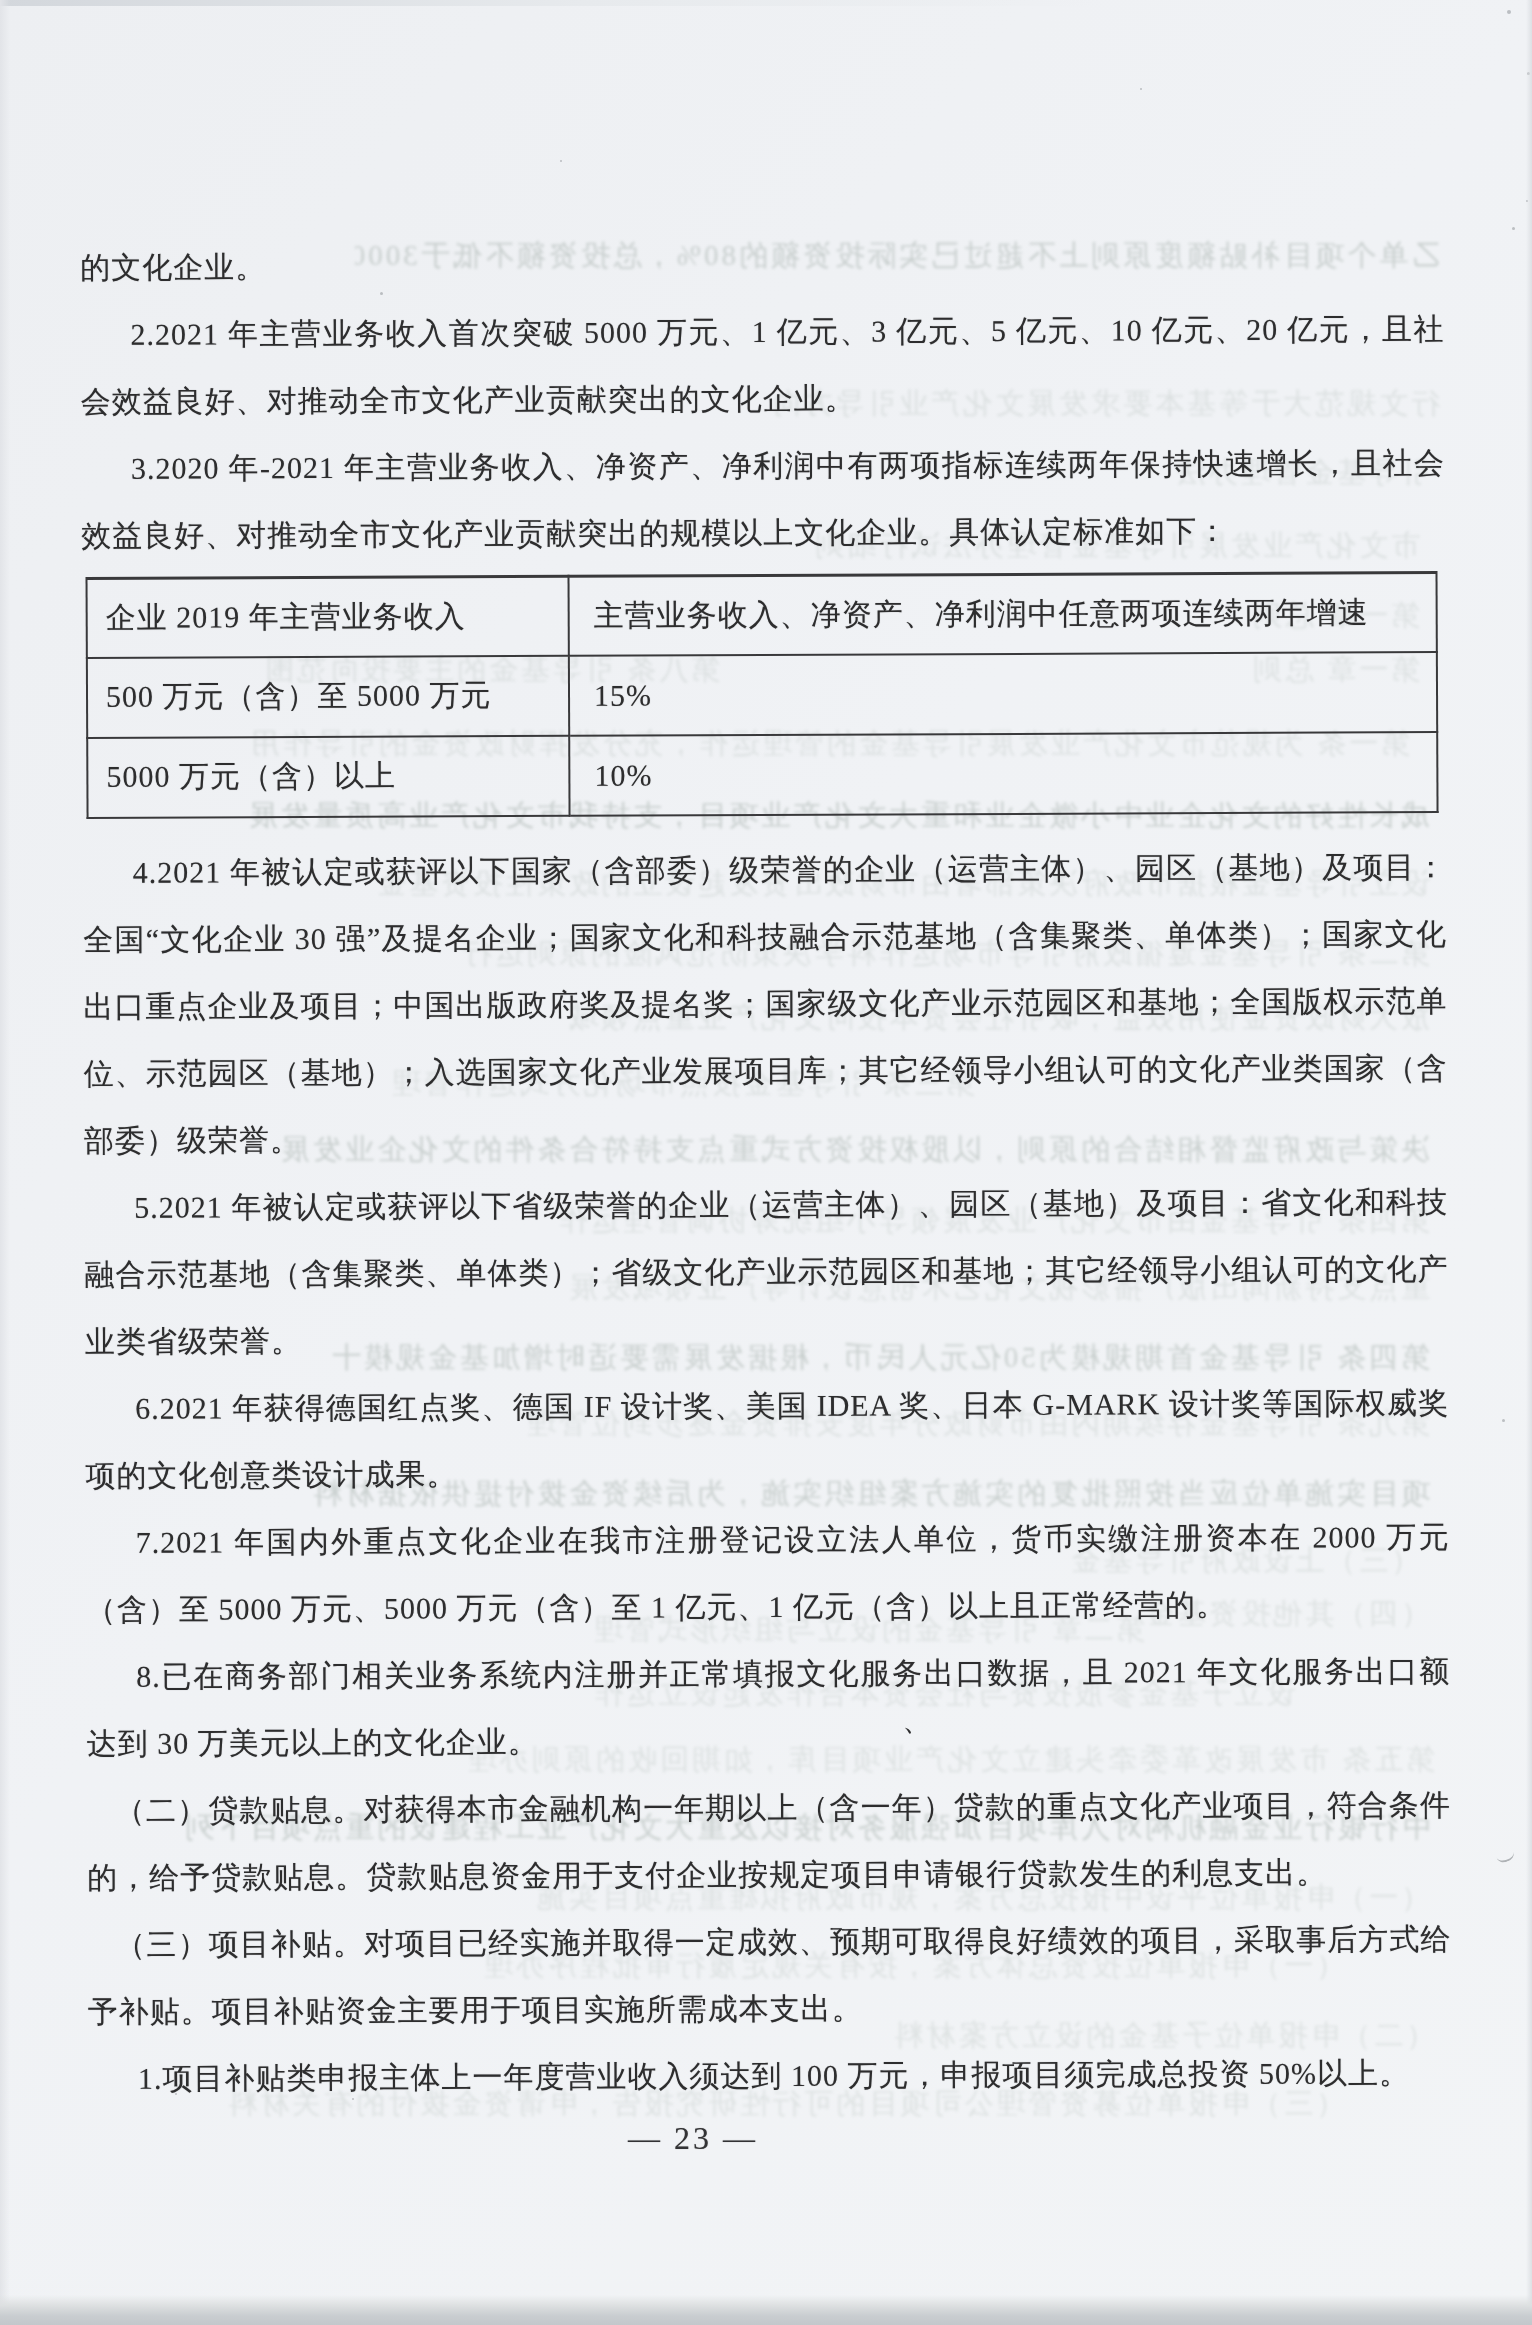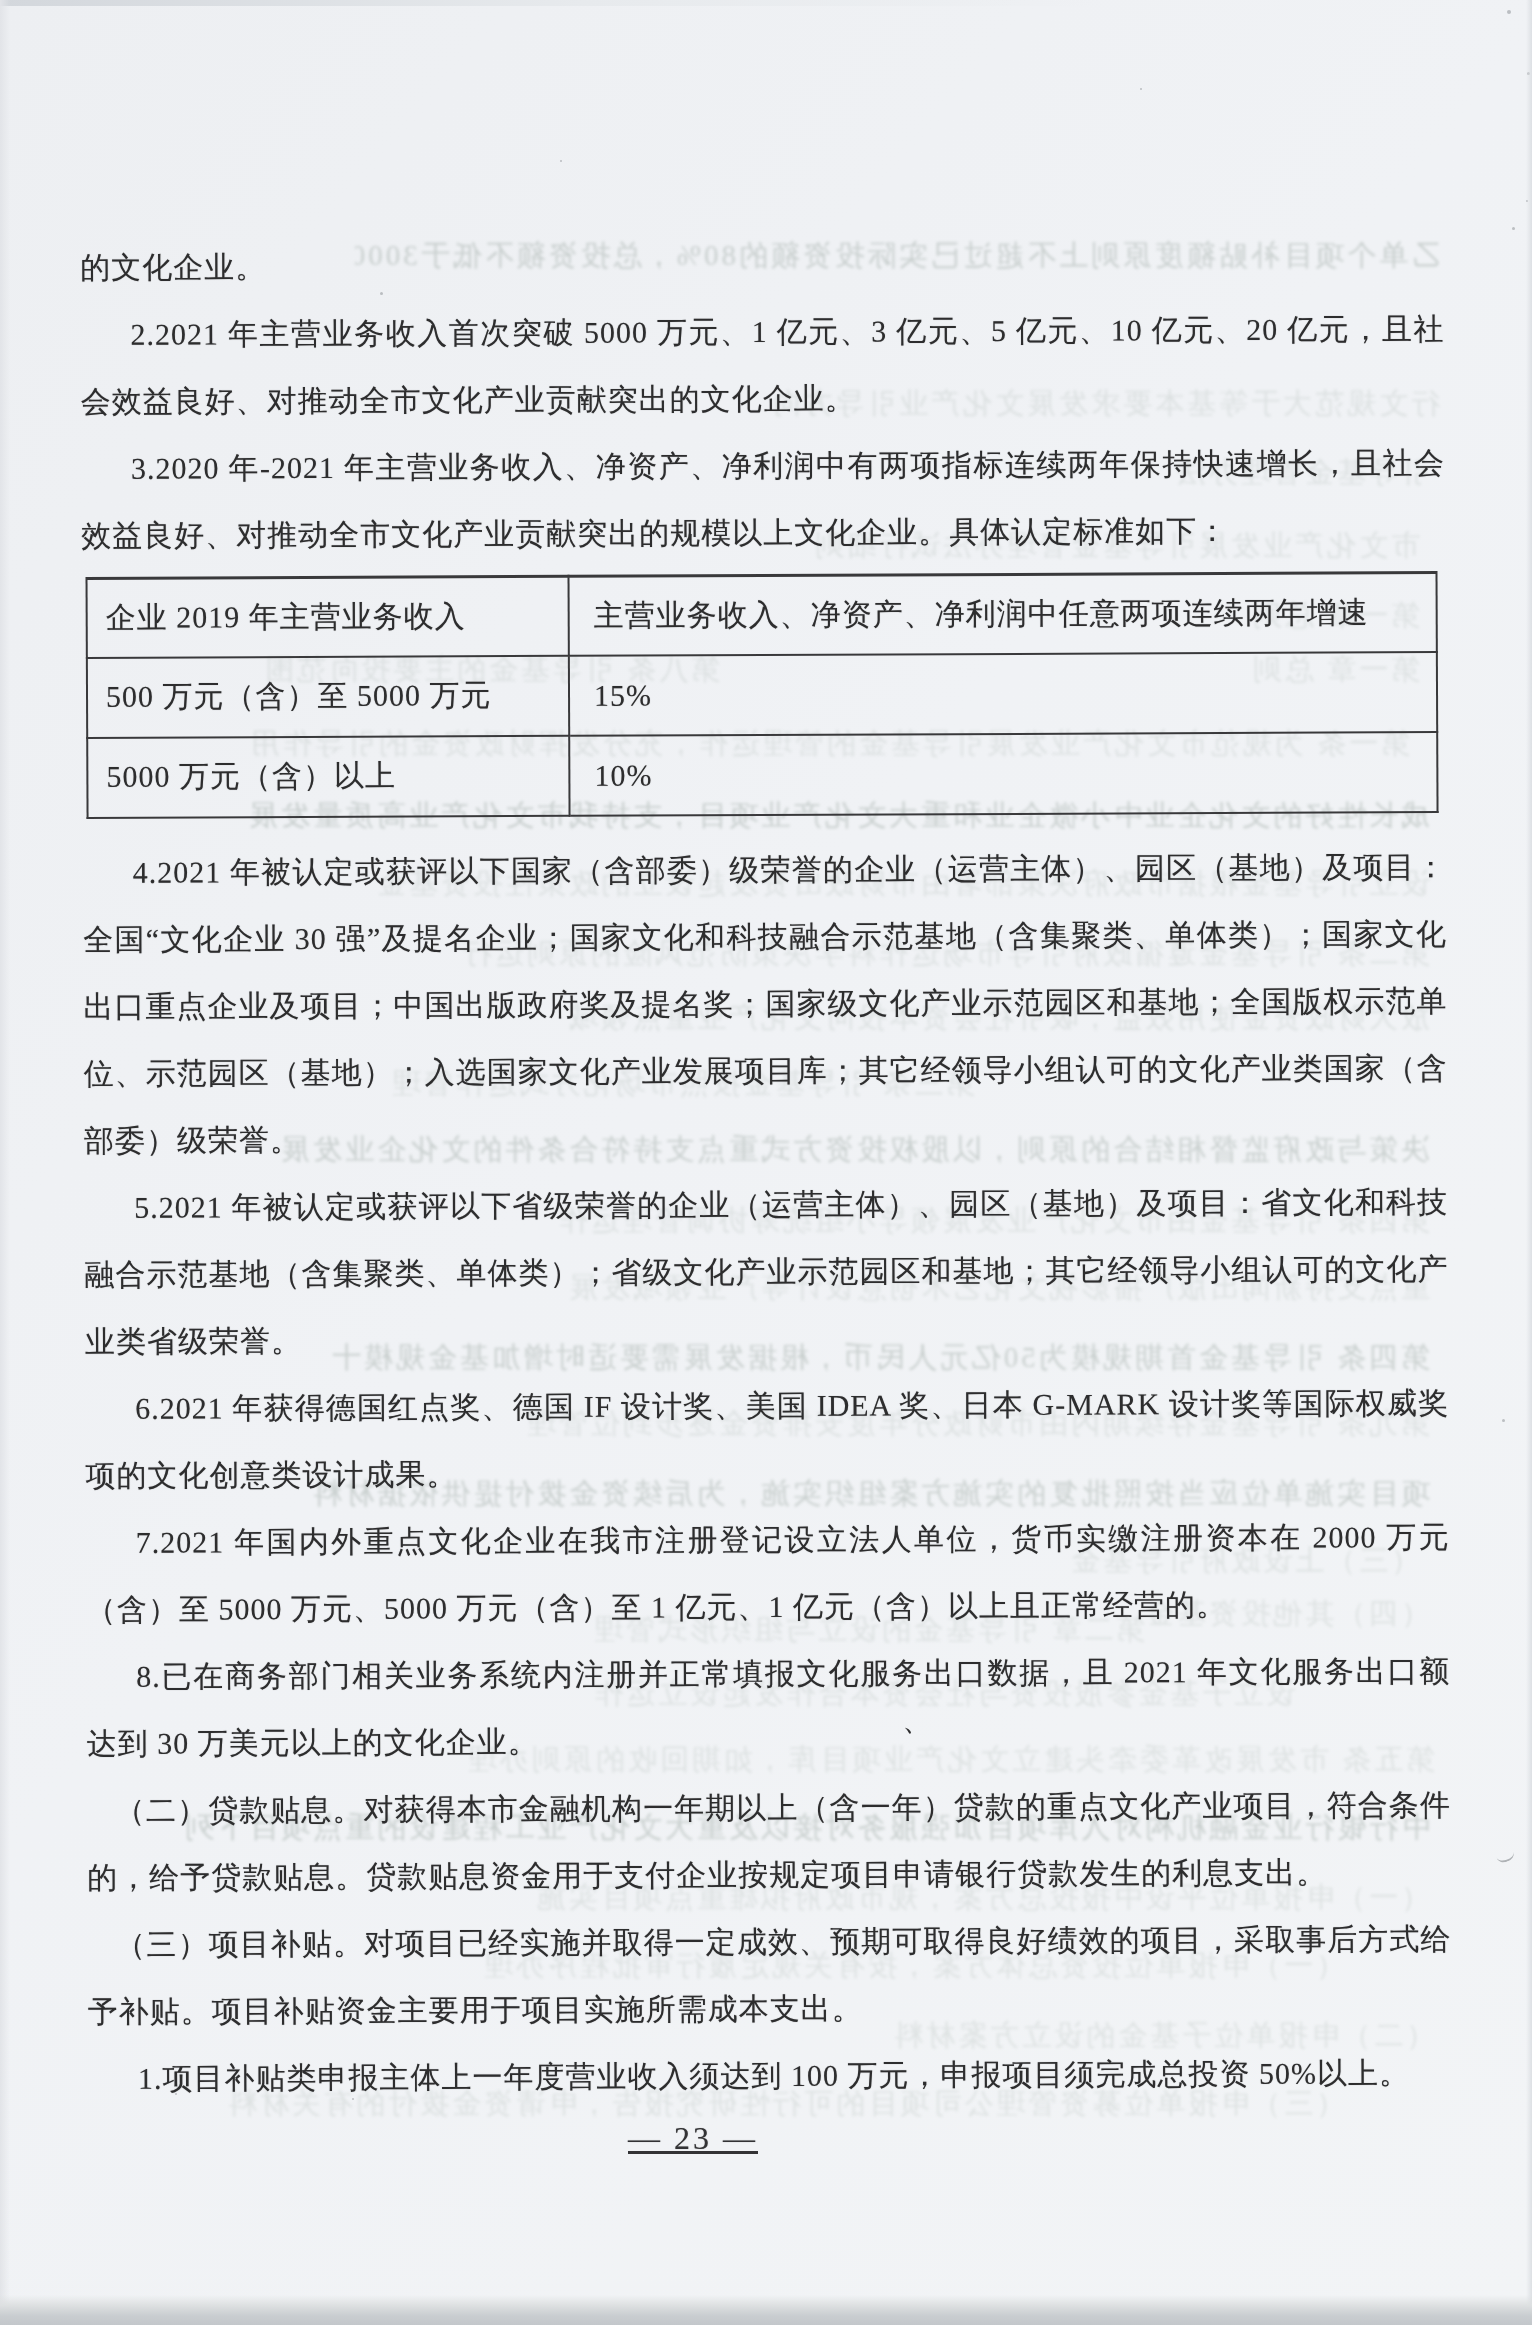--- a/index.html
+++ b/index.html
@@ -47,21 +47,21 @@
     background:transparent;
   }
   .doc-table tr{height:80px;}
   .doc-table tr.hdr{height:79px;border-top:3px solid #39393b;}
   .c1{width:452px;padding:0 10px 0 18px;}
   .c2{padding:0 10px 0 24px;}
   
   #stray-mark{position:absolute;left:902px;top:1700px;font-size:30px;color:#2d2d2e;}
   #page-number{
     position:absolute;left:628px;top:2120px;font-size:32px;letter-spacing:3px;
-    color:#333335;text-shadow:0 0 1px rgba(45,45,46,.4);white-space:nowrap;text-decoration:underline;
+    color:#333335;text-shadow:0 0 1px rgba(45,45,46,.4);white-space:nowrap;
   }
   .speck{position:absolute;background:#8f9398;border-radius:50%;opacity:.55;}
   .artifact-curl{
     position:absolute;left:1496px;top:1848px;width:18px;height:12px;
     border-bottom:2px solid #84888d;border-radius:50%;opacity:.6;transform:rotate(-18deg);
   }
 </style>
 </head>
 <body>
 

